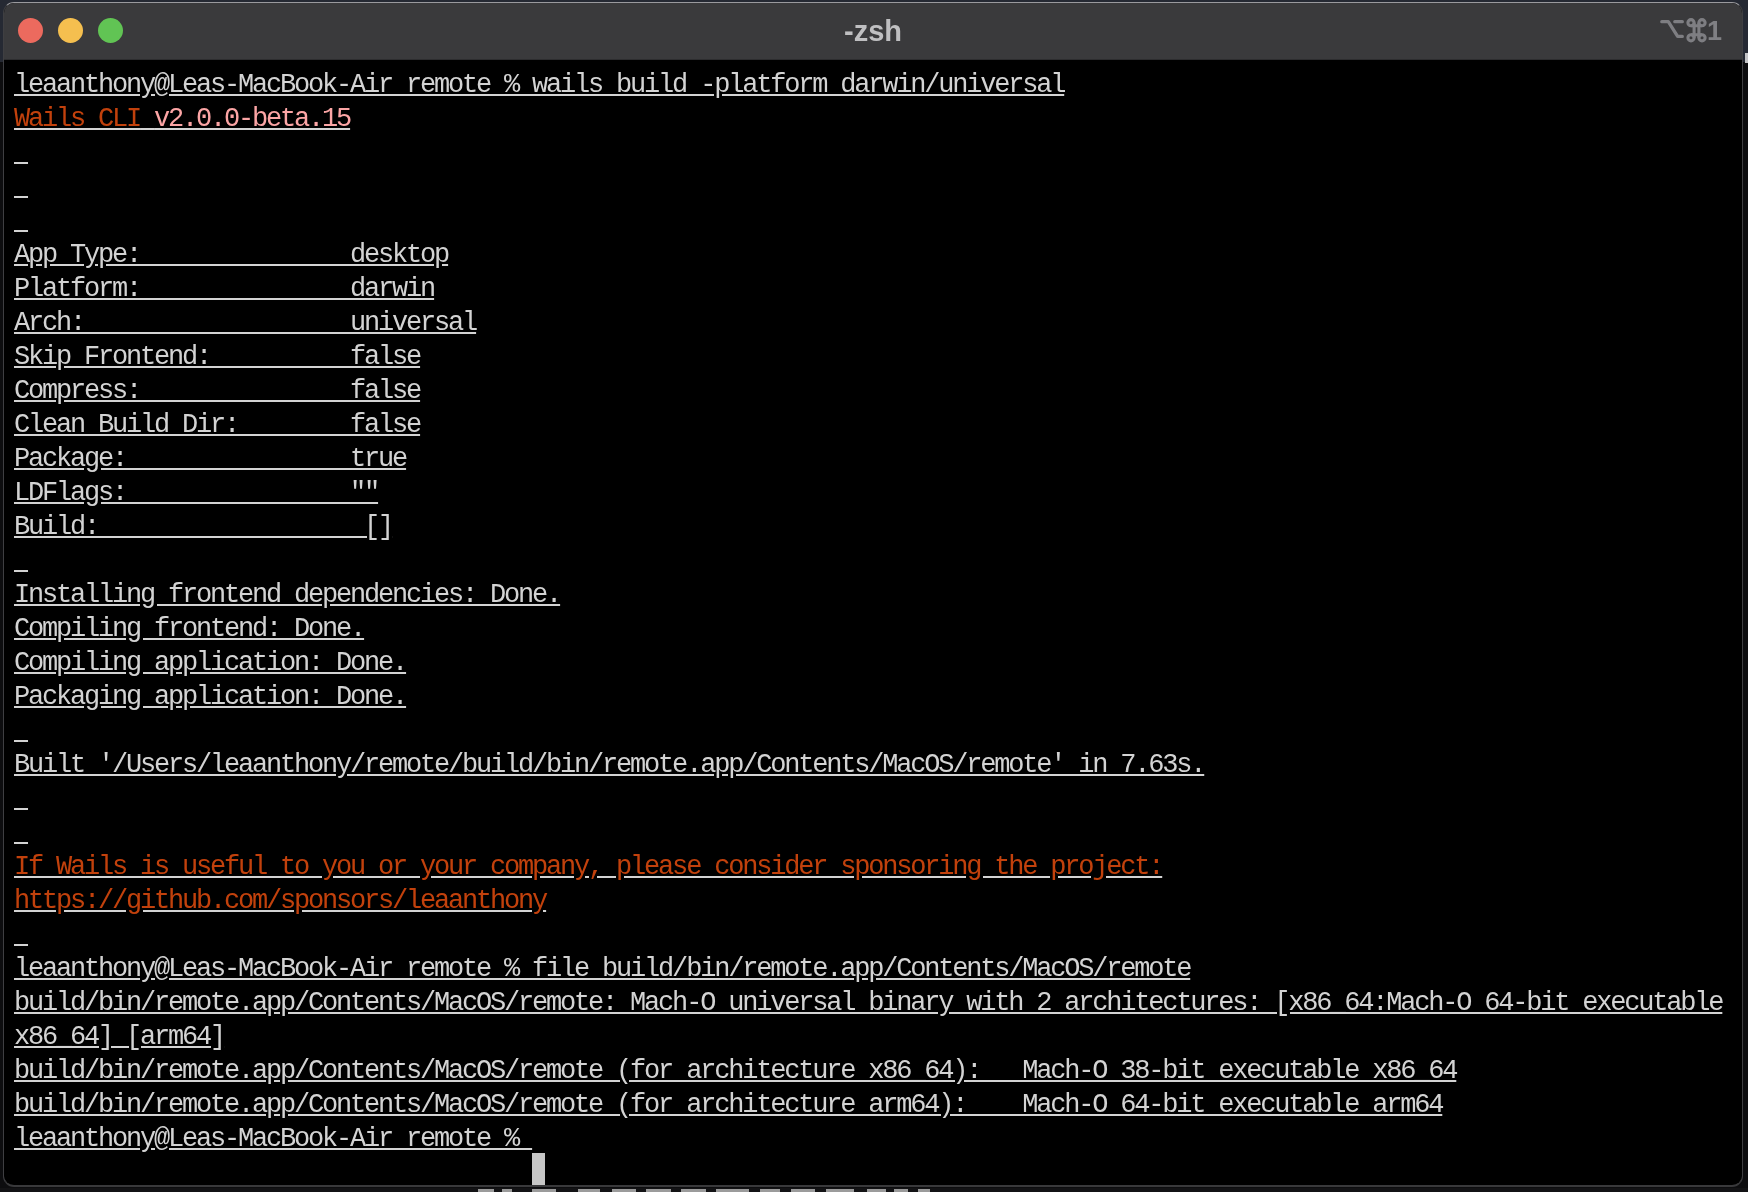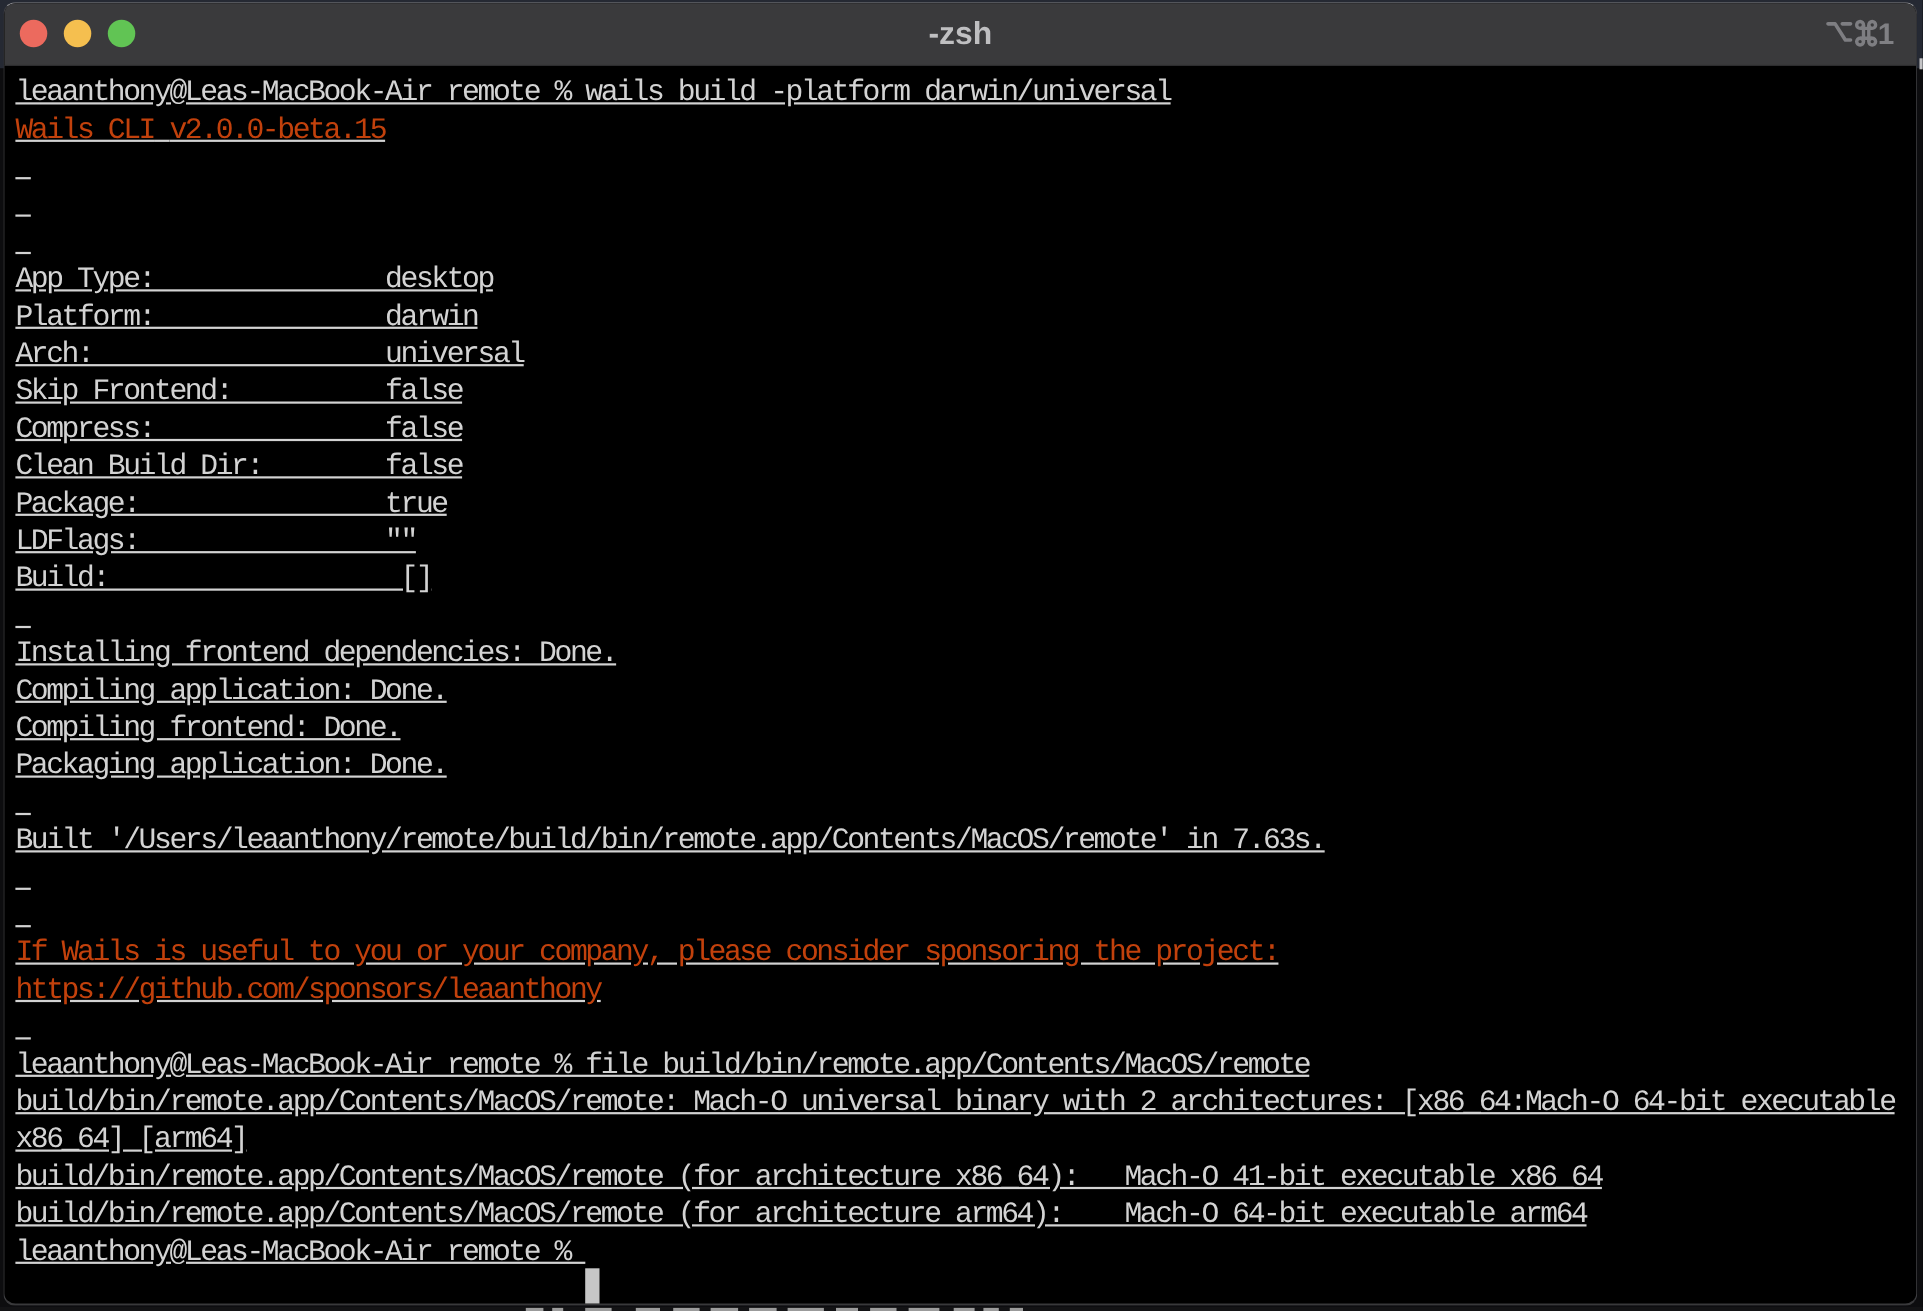--- a/index.html
+++ b/index.html
@@ -15,21 +15,21 @@
   #l-red{left:14px;background:#ec6a5e;}
   #l-yel{left:54px;background:#f5bf4f;}
   #l-grn{left:94px;background:#61c454;}
   #title{position:absolute;left:0;top:0;width:100%;height:56px;line-height:56px;text-align:center;
          font-family:"Liberation Sans",sans-serif;font-weight:bold;font-size:29px;color:#bfbfc1;}
   #shortcut{position:absolute;right:19px;top:9px;}
   #term{position:absolute;left:10px;top:65px;font-family:"Liberation Mono",monospace;
         font-size:27px;letter-spacing:-2.2px;color:#d3d3d3;text-decoration:underline;}
   #term .row{height:34px;line-height:34px;white-space:pre;overflow:visible;}
   .yel{color:#c2410c;}
-  .red{color:#c2410c;}
+  .red{color:#fca5a5;}
   #cursor{position:absolute;left:528px;top:1150px;width:12.5px;height:33.5px;background:#c6c6c6;}
 </style>
 </head>
 <body>
   <div id="backdrop-top"></div>
   <div id="behind-bottom"></div>
   <div id="win">
     <div id="titlebar">
       <div class="light" id="l-red"></div>
       <div class="light" id="l-yel"></div>
@@ -60,34 +60,34 @@
 <div class="row">Platform:               darwin</div>
 <div class="row">Arch:                   universal</div>
 <div class="row">Skip Frontend:          false</div>
 <div class="row">Compress:               false</div>
 <div class="row">Clean Build Dir:        false</div>
 <div class="row">Package:                true</div>
 <div class="row">LDFlags:                ""</div>
 <div class="row">Build:                   []</div>
 <div class="row"> </div>
 <div class="row">Installing frontend dependencies: Done.</div>
+<div class="row">Compiling frontend: Done.</div>
 <div class="row">Compiling application: Done.</div>
-<div class="row">Compiling frontend: Done.</div>
 <div class="row">Packaging application: Done.</div>
 <div class="row"> </div>
 <div class="row">Built '/Users/leaanthony/remote/build/bin/remote.app/Contents/MacOS/remote' in 7.63s.</div>
 <div class="row"> </div>
 <div class="row"> </div>
 <div class="row"><span class="yel">If Wails is useful to you or your company, please consider sponsoring the project:</span></div>
 <div class="row"><span class="yel">https://github.com/sponsors/leaanthony</span></div>
 <div class="row"> </div>
 <div class="row">leaanthony@Leas-MacBook-Air remote % file build/bin/remote.app/Contents/MacOS/remote</div>
 <div class="row">build/bin/remote.app/Contents/MacOS/remote: Mach-O universal binary with 2 architectures: [x86_64:Mach-O 64-bit executable</div>
 <div class="row">x86_64] [arm64]</div>
-<div class="row">build/bin/remote.app/Contents/MacOS/remote (for architecture x86_64):   Mach-O 41-bit executable x86_64</div>
+<div class="row">build/bin/remote.app/Contents/MacOS/remote (for architecture x86_64):   Mach-O 38-bit executable x86_64</div>
 <div class="row">build/bin/remote.app/Contents/MacOS/remote (for architecture arm64):    Mach-O 64-bit executable arm64</div>
 <div class="row">leaanthony@Leas-MacBook-Air remote % </div>
     </div>
     <div id="cursor"></div>
   </div>
   <div style="position:absolute;left:1745px;top:53px;width:3px;height:10px;background:#c4c4c6;"></div>
   <div class="frag" style="left:478px;width:16px;"></div>
   <div class="frag" style="left:502px;width:10px;"></div>
   <div class="frag" style="left:532px;width:24px;"></div>
   <div class="frag" style="left:578px;width:22px;"></div>

